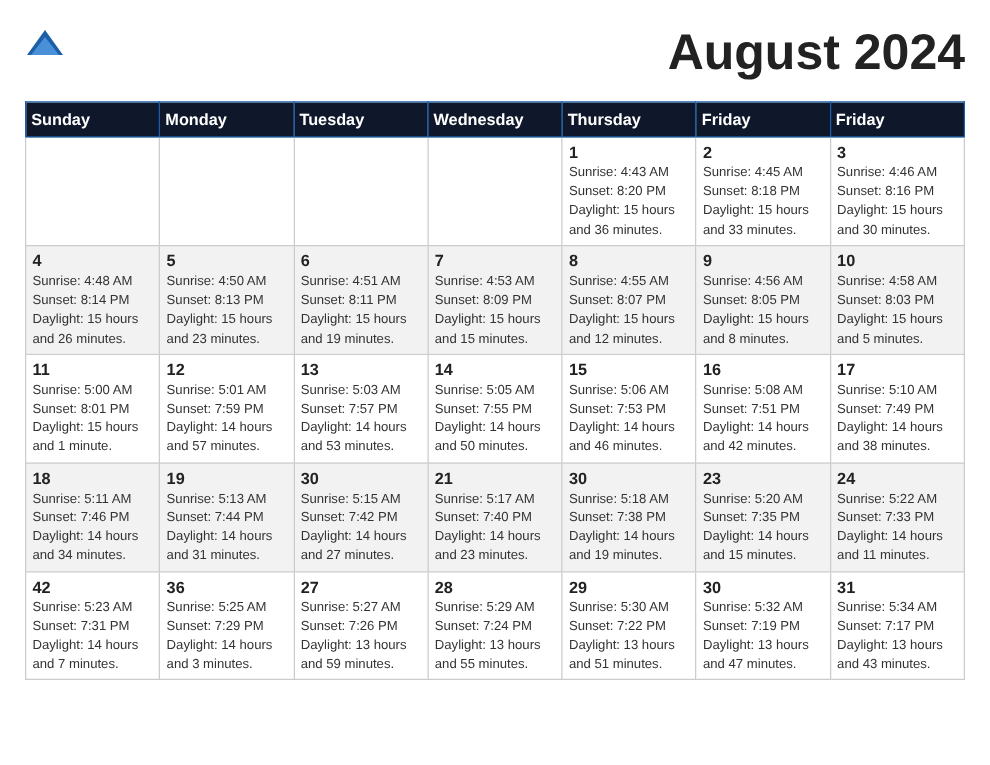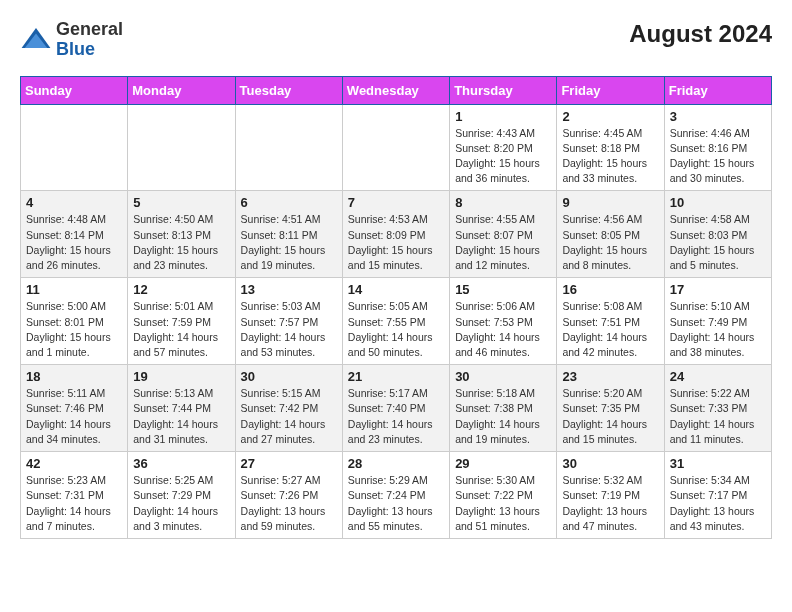--- a/index.html
+++ b/index.html
@@ -37,35 +37,35 @@
       color: #1a5fa8;
     }
     .logo-icon {
       width: 32px;
       height: 32px;
     }
     .title-block {
       text-align: right;
     }
     .title-month {
-      font-size: 24px;
+      font-size: 40px;
       font-weight: bold;
       color: #222;
     }
     .title-location {
       font-size: 16px;
       color: #555;
     }
     .calendar {
       width: 100%;
       border-collapse: collapse;
       font-size: 11px;
     }
     .calendar thead th {
-      background: #d946ef;
+      background: #0f172a;
       color: #fff;
       padding: 6px 4px;
       text-align: left;
       font-size: 13px;
       font-weight: bold;
       border: 1px solid #1a5fa8;
     }
     .calendar tbody td {
       border: 1px solid #ccc;
       vertical-align: top;
@@ -97,24 +97,20 @@
   </style>
 </head>
 <body>
 
 <div class="header">
   <div class="logo">
     <svg class="logo-icon" viewBox="0 0 40 40">
       <polygon points="20,5 38,30 2,30" fill="#1a5fa8"></polygon>
       <polygon points="20,12 34,30 6,30" fill="#4a90d9"></polygon>
     </svg>
-    <div class="logo-text">
-      <span class="logo-general">General</span>
-      <span class="logo-blue">Blue</span>
-    </div>
   </div>
   <div class="title-block">
     <div class="title-month">August 2024</div>
   </div>
 </div>
 
 <table class="calendar">
   <thead>
     <tr>
     <th>Sunday</th>

